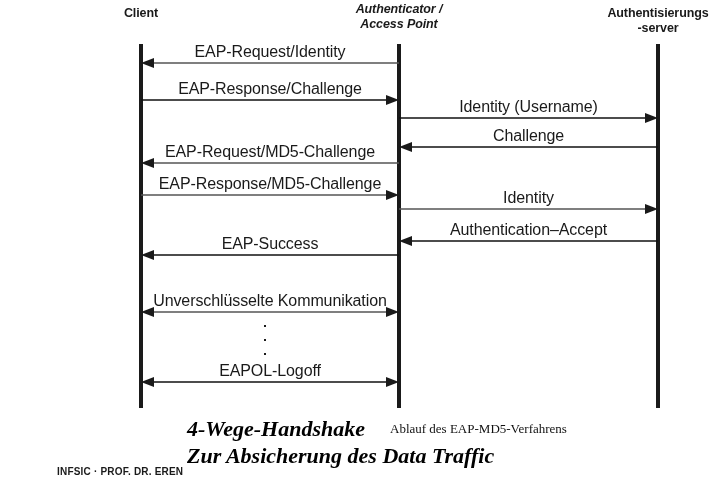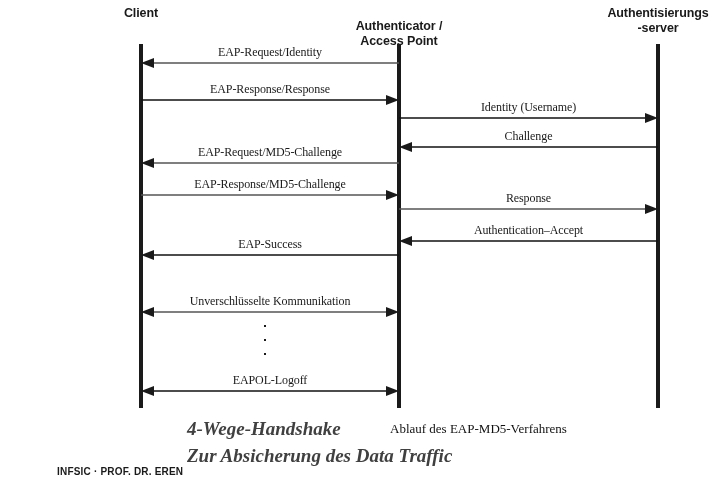--- a/index.html
+++ b/index.html
@@ -38,22 +38,22 @@
   .msg {
     position: absolute;
     height: 28px;
   }
   .msg-label {
     position: absolute;
     left: 0;
     right: 0;
     bottom: 9px;
     text-align: center;
-    font-family: Liberation Serif, serif;
-    font-size: 12px;
+    font-family: Liberation Sans, sans-serif;
+    font-size: 16px;
     line-height: 14px;
     color: #1a1a1a;
     white-space: nowrap;
     letter-spacing: -0.1px;
   }
   .msg-arrow {
     position: absolute;
     left: 0;
     right: 0;
     bottom: 0;
@@ -71,23 +71,23 @@
     height: 2px;
     background: #1a1a1a;
     margin: 0 auto 12px auto;
   }
   
   .caption-green {
     position: absolute;
     font-family: "Liberation Serif", serif;
     font-style: italic;
     font-weight: bold;
-    font-size: 19px;
+    font-size: 22px;
     line-height: 26px;
-    color: #404040;
+    color: #000000;
     white-space: nowrap;
   }
   .caption-black {
     position: absolute;
     font-family: "Liberation Serif", serif;
     font-size: 13px;
     line-height: 18px;
     color: #111111;
     white-space: nowrap;
   }
@@ -101,41 +101,41 @@
     letter-spacing: 0.2px;
     white-space: nowrap;
   }
 </style>
 </head>
 <body>
 
 <div id="page">
 
   <div class="participant-label" style="left:91px; top:6px; width:100px;">Client</div>
-  <div class="participant-label" style="left:329px; top:19px; width:140px;">Authenticator /
+  <div class="participant-label" style="left:329px; top:2px; width:140px;font-style:italic;">Authenticator /
 Access Point</div>
   <div class="participant-label" style="left:583px; top:6px; width:150px;">Authentisierungs
 -server</div>
 
   <div class="lifeline" style="left:139px; top:44px; height:364px;"></div>
   <div class="lifeline" style="left:397px; top:44px; height:364px;"></div>
   <div class="lifeline" style="left:656px; top:44px; height:364px;"></div>
 
   <div class="msg" style="left:141px; top:40px; width:258px;">
     <div class="msg-label">EAP-Request/Identity</div>
     <div class="msg-arrow">
       <svg viewBox="0 0 258 10" preserveAspectRatio="none">
         <line x1="10" y1="5" x2="258" y2="5" stroke="#555555" stroke-width="1.4"></line>
         <polygon points="0,5 13,0 13,10" fill="#1a1a1a"></polygon>
       </svg>
     </div>
   </div>
 
   <div class="msg" style="left:141px; top:77px; width:258px;">
-    <div class="msg-label">EAP-Response/Response</div>
+    <div class="msg-label">EAP-Response/Challenge</div>
     <div class="msg-arrow">
       <svg viewBox="0 0 258 10" preserveAspectRatio="none">
         <line x1="0" y1="5" x2="248" y2="5" stroke="#111111" stroke-width="1.4"></line>
         <polygon points="258,5 245,0 245,10" fill="#1a1a1a"></polygon>
       </svg>
     </div>
   </div>
 
   <div class="msg" style="left:399px; top:124px; width:259px;">
     <div class="msg-label">Challenge</div>
@@ -171,21 +171,21 @@
     <div class="msg-label">EAP-Response/MD5-Challenge</div>
     <div class="msg-arrow">
       <svg viewBox="0 0 258 10" preserveAspectRatio="none">
         <line x1="0" y1="5" x2="248" y2="5" stroke="#555555" stroke-width="1.4"></line>
         <polygon points="258,5 245,0 245,10" fill="#1a1a1a"></polygon>
       </svg>
     </div>
   </div>
 
   <div class="msg" style="left:399px; top:186px; width:259px;">
-    <div class="msg-label">Response</div>
+    <div class="msg-label">Identity</div>
     <div class="msg-arrow">
       <svg viewBox="0 0 259 10" preserveAspectRatio="none">
         <line x1="0" y1="5" x2="249" y2="5" stroke="#555555" stroke-width="1.4"></line>
         <polygon points="259,5 246,0 246,10" fill="#1a1a1a"></polygon>
       </svg>
     </div>
   </div>
 
   <div class="msg" style="left:399px; top:218px; width:259px;">
     <div class="msg-label">Authentication–Accept</div>
@@ -217,21 +217,21 @@
       </svg>
     </div>
   </div>
 
   <div class="dots" style="left:260px; top:325px;">
     <div class="dot"></div>
     <div class="dot"></div>
     <div class="dot"></div>
   </div>
 
-  <div class="msg" style="left:141px; top:359px; width:258px;margin-top:9px;">
+  <div class="msg" style="left:141px; top:359px; width:258px;">
     <div class="msg-label">EAPOL-Logoff</div>
     <div class="msg-arrow">
       <svg viewBox="0 0 258 10" preserveAspectRatio="none">
         <line x1="10" y1="5" x2="248" y2="5" stroke="#111111" stroke-width="1.4"></line>
         <polygon points="0,5 13,0 13,10" fill="#1a1a1a"></polygon>
         <polygon points="258,5 245,0 245,10" fill="#1a1a1a"></polygon>
       </svg>
     </div>
   </div>
 

